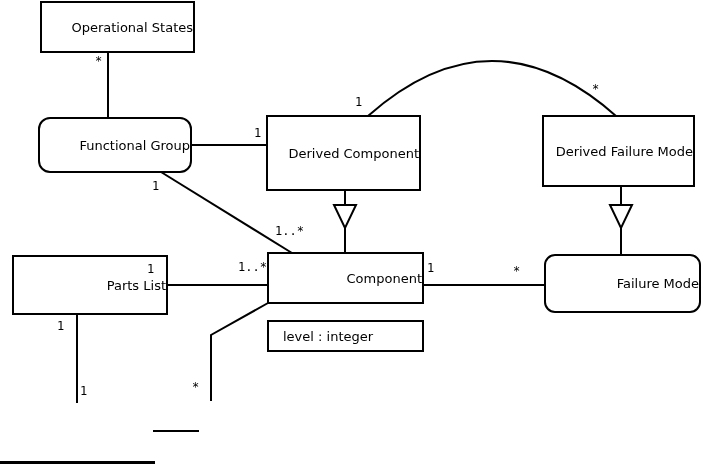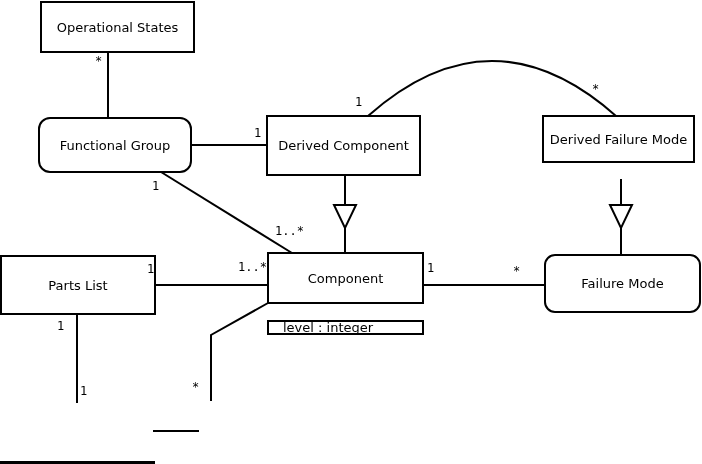--- a/index.html
+++ b/index.html
@@ -7,39 +7,39 @@
     position:relative;width:702px;height:464px;background:#ffffff;
     font-family:"DejaVu Sans","Liberation Sans",sans-serif;color:#000;
     overflow:hidden;
   }
   .connectors{position:absolute;left:0;top:0;z-index:1;}
   .connectors path{stroke:#000;stroke-width:2;fill:none;}
   .connectors polygon{stroke:#000;stroke-width:2;fill:#ffffff;}
   .cls{
     position:absolute;box-sizing:border-box;z-index:2;
     background:#ffffff;border:2px solid #000;
-    display:flex;align-items:center;justify-content:center;
+    display:flex;align-items:center;justify-content:flex-end;
     font-size:13px;line-height:15px;white-space:nowrap;
   }
   .cls.attr{justify-content:flex-start;padding-left:14px;}
   .mult{
     position:absolute;z-index:3;
     font-family:"DejaVu Sans Mono","Liberation Mono",monospace;
     font-size:12px;line-height:12px;white-space:nowrap;
   }
   .strip{position:absolute;z-index:2;background:#000;}
 
   
   #b-os {left:40px; top:1px;  width:155px;height:52px;}
   #b-fg {left:38px; top:117px;width:154px;height:56px;border-radius:12px;}
-  #b-dc {left:266px;top:115px;width:155px;height:61px;}
-  #b-dfm{left:542px;top:115px;width:153px;height:48px;}
-  #b-pl {left:0px;  top:255px;width:156px;height:60px;}
+  #b-dc {left:266px;top:115px;width:155px;height:76px;}
+  #b-dfm{left:542px;top:115px;width:153px;height:72px;}
+  #b-pl {left:12px;  top:255px;width:156px;height:60px;}
   #b-cn {left:267px;top:252px;width:157px;height:52px;}
-  #b-ca {left:267px;top:320px;width:157px;height:15px;}
+  #b-ca {left:267px;top:320px;width:157px;height:32px;}
   #b-fm {left:544px;top:254px;width:157px;height:59px;border-radius:11px;}
   #b-sy {left:0px;  top:402px;width:154px;height:58px;}
   #b-en {left:198px;top:400px;width:155px;height:58px;}
   #sy-strip{left:0;top:461px;width:155px;height:3px;}
 
   
   #m-os  {left:95px; top:55px;}
   #m-fgdc{left:254px;top:127px;}
   #m-fgc1{left:152px;top:180px;}
   #m-fgc2{left:275px;top:225px;}

